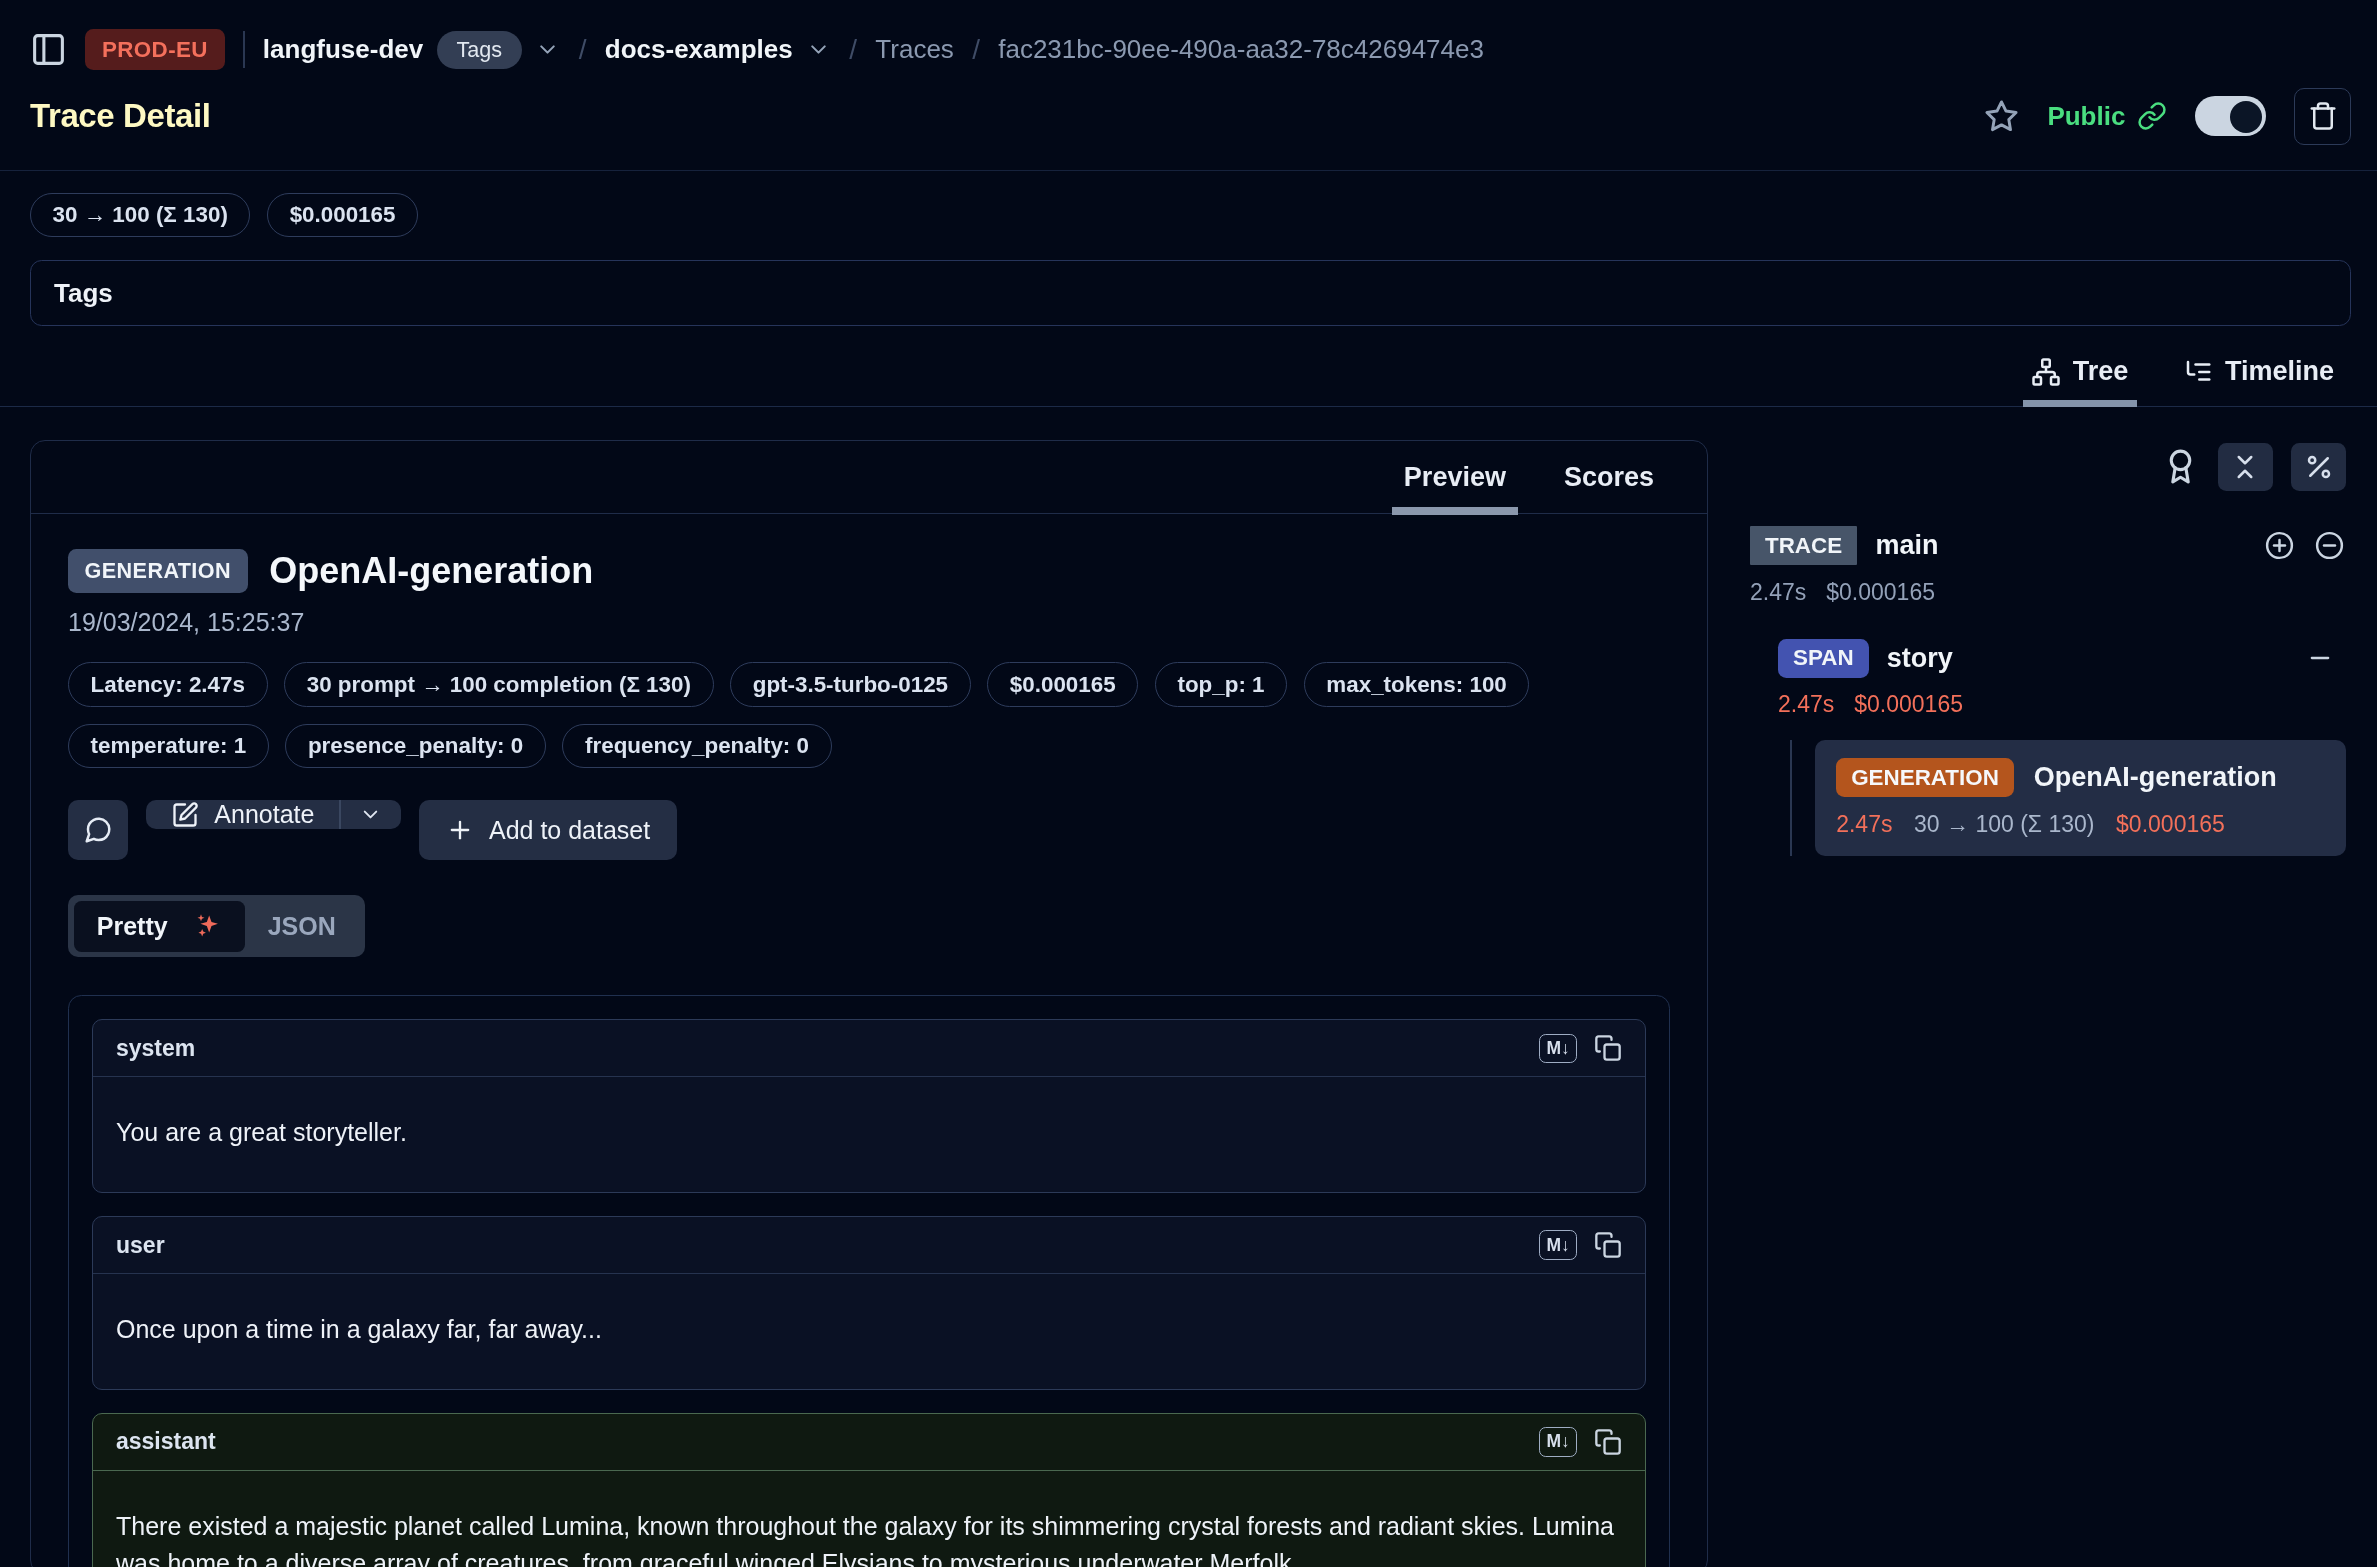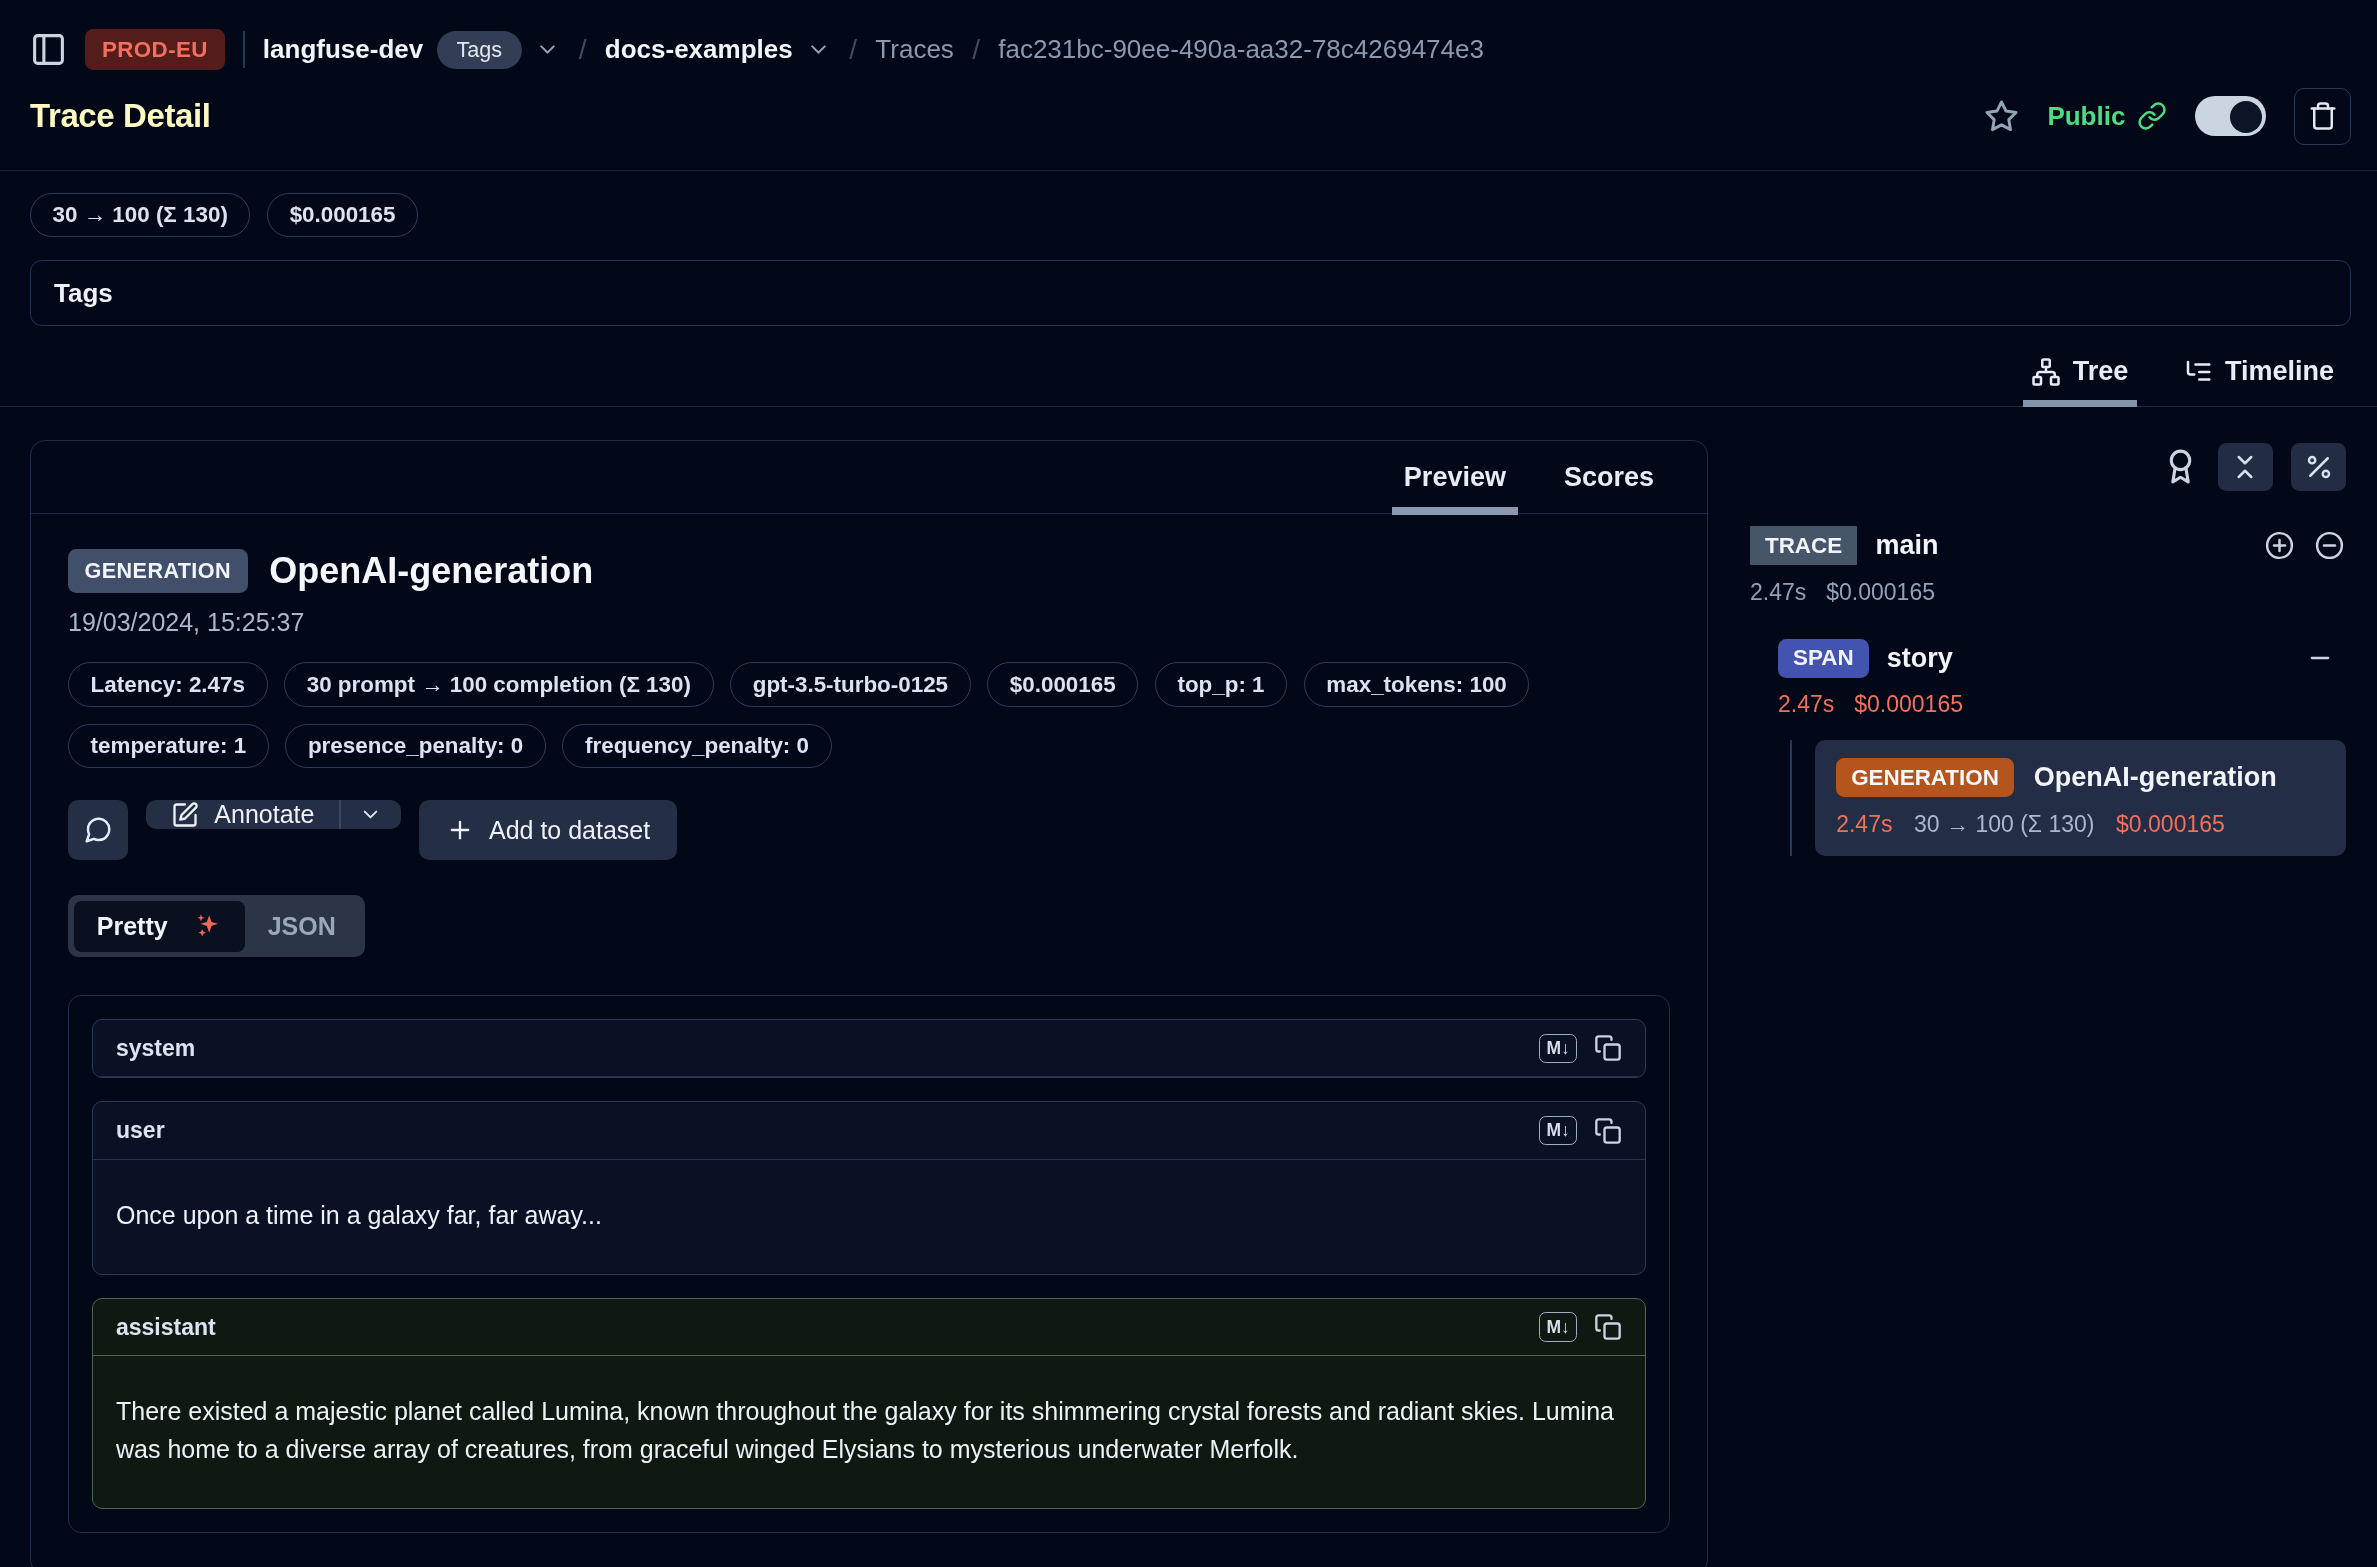--- a/index.html
+++ b/index.html
@@ -298,20 +298,21 @@
               <span class="msg-tools">
                 <button class="md-btn">M↓</button>
                 <button class="copy-btn">
                   <svg width="28" height="28" viewBox="0 0 24 24" fill="none" stroke="currentColor" stroke-width="2" stroke-linecap="round" stroke-linejoin="round">
                       <rect x="9" y="9" width="13" height="13" rx="2"></rect>
                       <path d="M5 15H4a2 2 0 0 1-2-2V4a2 2 0 0 1 2-2h9a2 2 0 0 1 2 2v1"></path>
                     </svg>
                 </button>
               </span>
             </div>
+            <div class="msg-body">You are a great storyteller.</div>
           </div>
 
           <div class="msg">
             <div class="msg-head">
               <span class="msg-role">user</span>
               <span class="msg-tools">
                 <button class="md-btn">M↓</button>
                 <button class="copy-btn">
                   <svg width="28" height="28" viewBox="0 0 24 24" fill="none" stroke="currentColor" stroke-width="2" stroke-linecap="round" stroke-linejoin="round">
                       <rect x="9" y="9" width="13" height="13" rx="2"></rect>

